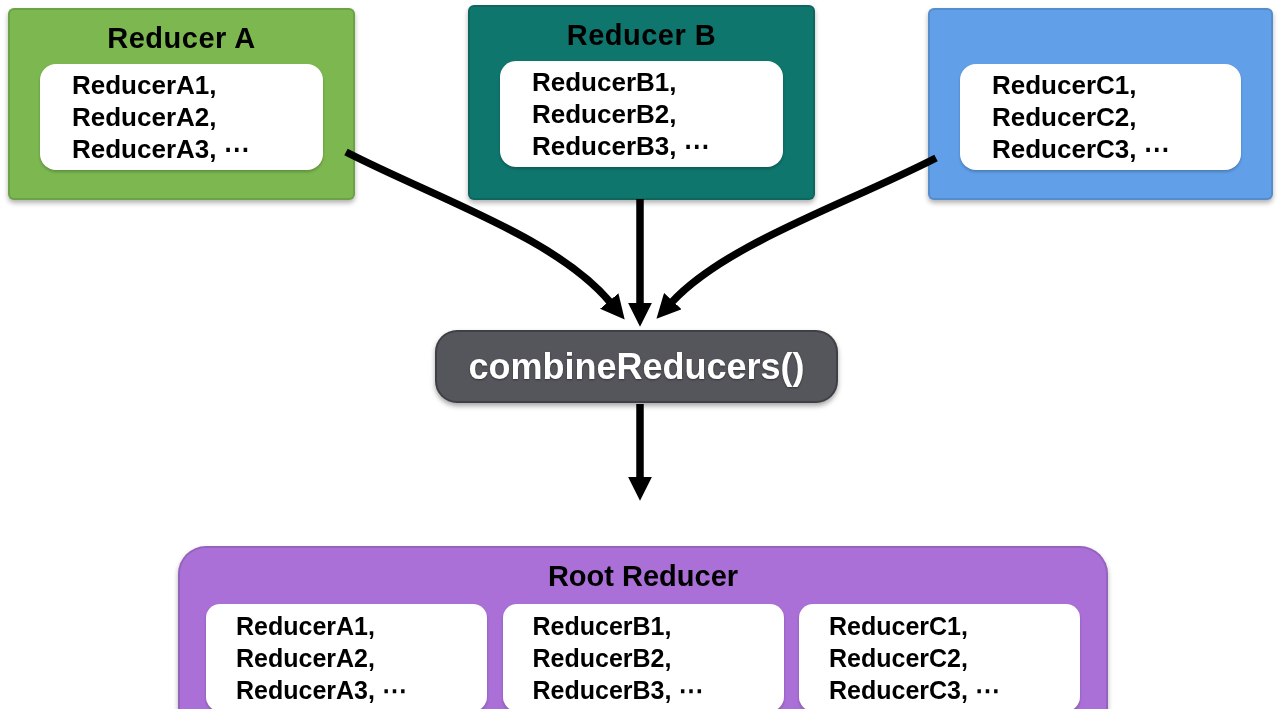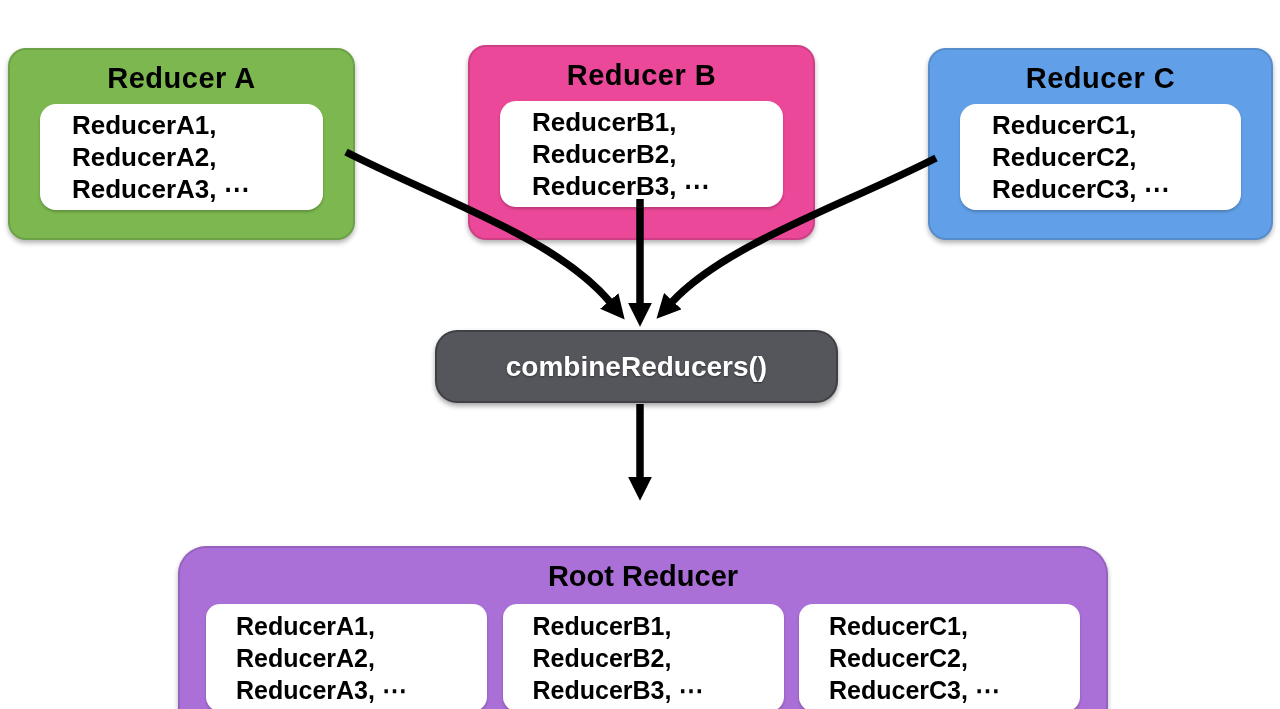--- a/index.html
+++ b/index.html
@@ -1,38 +1,38 @@
 <!DOCTYPE html>
 <html><head>
 <meta charset="utf-8">
 <style>
   html,body{margin:0;padding:0;background:#ffffff;}
   #canvas{
     position:relative;width:1280px;height:709px;background:#ffffff;overflow:hidden;
     font-family:"Liberation Sans",sans-serif;font-weight:700;color:#000;
   }
-  .box{position:absolute;box-sizing:border-box;border-radius:18px;
-       box-shadow:0 3px 5px rgba(0,0,0,0.30);border:2px solid rgba(0,0,0,0.12);margin-top:40px;}
+  .box{position:absolute;box-sizing:border-box;border-radius:6px;
+       box-shadow:0 3px 5px rgba(0,0,0,0.30);border:2px solid rgba(0,0,0,0.12);}
   .box-a{left:8px;top:8px;width:347px;height:192px;background:#7cb84f;}
-  .box-b{left:468px;top:5px;width:347px;height:195px;background:#ec4899;}
+  .box-b{left:468px;top:5px;width:347px;height:195px;background:#0f766e;}
   .box-c{left:928px;top:8px;width:345px;height:192px;background:#61a0e9;}
   .box-title{position:absolute;left:0;right:0;top:12px;text-align:center;
              font-size:29px;letter-spacing:0.5px;}
   .inner{
     position:absolute;left:30px;right:30px;top:54px;height:106px;background:#ffffff;
     border-radius:16px;box-shadow:0 2px 3px rgba(0,0,0,0.22);
     display:flex;flex-direction:column;justify-content:center;
     padding-left:32px;font-size:26px;line-height:32px;
   }
   .combine{
     position:absolute;left:435px;top:330px;width:403px;height:73px;background:#54565c;
     border-radius:22px;box-sizing:border-box;box-shadow:0 3px 5px rgba(0,0,0,0.35);
     border:2px solid rgba(0,0,0,0.25);
     display:flex;align-items:center;justify-content:center;
-    color:#ffffff;font-size:28px;text-shadow:0 1px 2px rgba(0,0,0,0.4);
+    color:#ffffff;font-size:36px;text-shadow:0 1px 2px rgba(0,0,0,0.4);
   }
   .root{
     position:absolute;left:178px;top:505px;width:930px;height:195px;background:#aa70d8;
     border-radius:28px;box-sizing:border-box;box-shadow:0 3px 5px rgba(0,0,0,0.30);
     border:2px solid rgba(0,0,0,0.12);
     margin-top:41px;
   }
   .root-title{position:absolute;left:0;right:0;top:12px;text-align:center;font-size:29px;}
   .root-row{
     position:absolute;left:26px;right:26px;top:56px;height:107px;
@@ -63,21 +63,20 @@
   <div class="box box-b">
     <div class="box-title">Reducer B</div>
     <div class="inner">
       <div>ReducerB1,</div>
       <div>ReducerB2,</div>
       <div>ReducerB3, ⋯</div>
     </div>
   </div>
 
   <div class="box box-c">
-    <div class="box-title">Reducer C</div>
     <div class="inner">
       <div>ReducerC1,</div>
       <div>ReducerC2,</div>
       <div>ReducerC3, ⋯</div>
     </div>
   </div>
 
   <div class="combine">
     <span>combineReducers()</span>
   </div>

